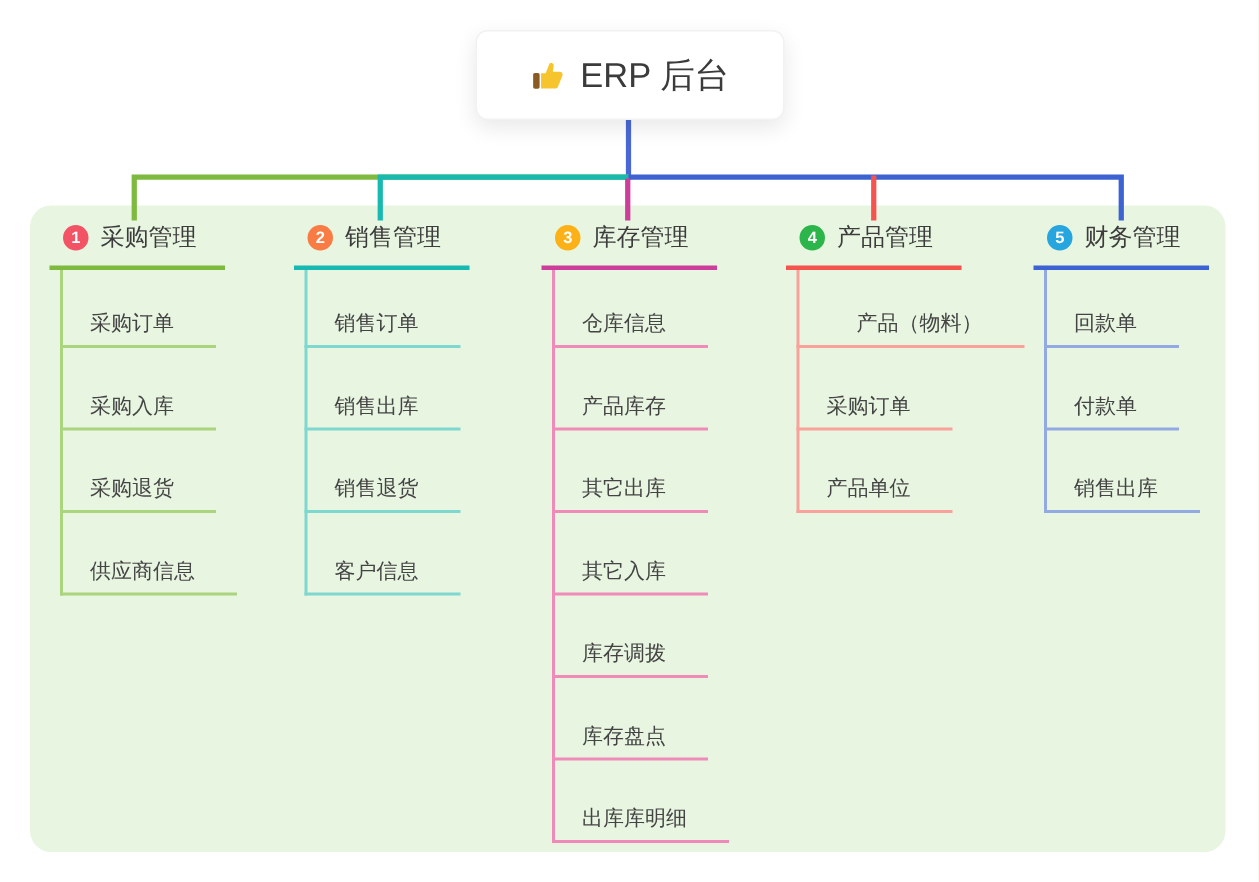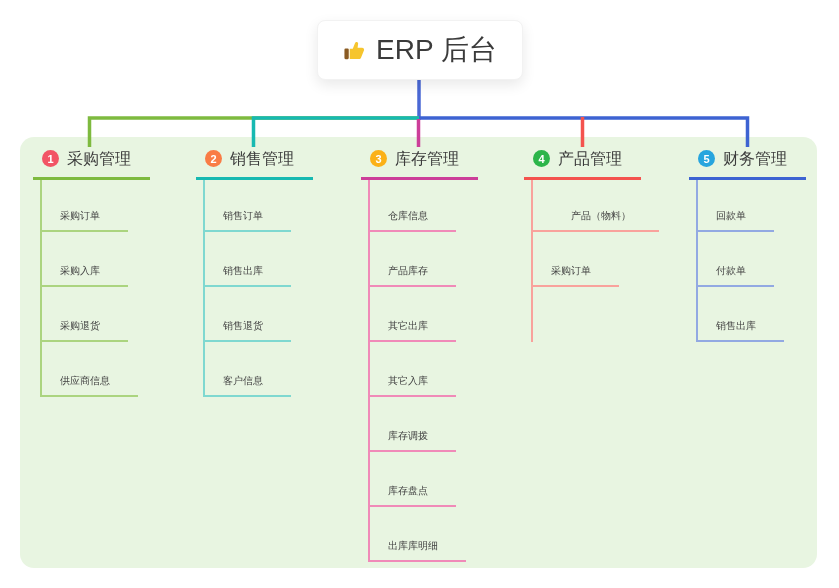--- a/index.html
+++ b/index.html
@@ -10,40 +10,40 @@
   }
   .panel{
     position:absolute;left:20px;top:137px;width:797px;height:431px;
     background:#e8f5e1;border-radius:14px;
   }
   .root-card{
     position:absolute;left:317px;top:20px;width:204px;height:58px;
     background:#ffffff;border-radius:8px;border:1px solid #f2f2f2;
     box-shadow:0 5px 14px rgba(0,0,0,.09);
     display:flex;align-items:center;justify-content:center;gap:10px;
-    font-size:28px;color:#3b3b3b;z-index:3;cursor:default;
+    font-size:23px;color:#3b3b3b;z-index:3;cursor:default;
   }
   svg.connectors{position:absolute;left:0;top:0;z-index:1;pointer-events:none;}
   .branch{position:absolute;top:146px;width:170px;z-index:2;}
   .head{
     display:inline-flex;align-items:center;gap:8px;
     padding:0 8px 6px 9px;border-bottom:3px solid #888;min-width:100px;
     cursor:default;
   }
   .badge{
     width:17px;height:17px;border-radius:50%;flex:none;
     color:#fff;font-size:11px;font-weight:bold;
     display:flex;align-items:center;justify-content:center;
   }
   .head-label{font-size:16px;line-height:25px;font-weight:500;color:#3c3c3c;white-space:nowrap;}
   .trunk{position:absolute;left:7px;top:34px;width:2px;background:#ccc;}
   .child{
     position:absolute;left:7px;
     padding:0 28px 5px 20px;border-bottom:2px solid #ccc;
-    font-size:10px;line-height:19px;color:#444;white-space:nowrap;cursor:default;
+    font-size:14px;line-height:19px;color:#444;white-space:nowrap;cursor:default;
   }
 </style>
 </head>
 <body>
 
 <div class="panel"></div>
 
 <svg class="connectors" width="839" height="588">
     <path d="M419 78 L419 120" fill="none" stroke="#4a68d5" stroke-width="3.5"></path>
     <path d="M419 118 L89.5 118 L89.5 147" fill="none" stroke="#7eba3f" stroke-width="3.5"></path>
@@ -83,20 +83,20 @@
       <span class="head-label">库存管理</span>
     </div>
     <div class="trunk" style="background: rgb(240, 138, 184); height: 382px;"></div>
   <div class="child" style="top: 60px; border-bottom-color: rgb(240, 138, 184);">仓库信息</div><div class="child" style="top: 115px; border-bottom-color: rgb(240, 138, 184);">产品库存</div><div class="child" style="top: 170px; border-bottom-color: rgb(240, 138, 184);">其它出库</div><div class="child" style="top: 225px; border-bottom-color: rgb(240, 138, 184);">其它入库</div><div class="child" style="top: 280px; border-bottom-color: rgb(240, 138, 184);">库存调拨</div><div class="child" style="top: 335px; border-bottom-color: rgb(240, 138, 184);">库存盘点</div><div class="child" style="top: 390px; border-bottom-color: rgb(240, 138, 184);">出库库明细</div></div>
 <div class="branch" style="left: 524px;">
     <div class="head" style="border-bottom-color: rgb(244, 83, 78);">
       <span class="badge" style="background: rgb(44, 181, 74);">4</span>
       <span class="head-label">产品管理</span>
     </div>
     <div class="trunk" style="background: rgb(249, 162, 156); height: 162px;"></div>
-  <div class="child" style="top: 60px; border-bottom-color: rgb(249, 162, 156); padding-left: 40px;">产品（物料）</div><div class="child" style="top: 115px; border-bottom-color: rgb(249, 162, 156);">采购订单</div></div>
+  <div class="child" style="top: 60px; border-bottom-color: rgb(249, 162, 156); padding-left: 40px;">产品（物料）</div><div class="child" style="top: 115px; border-bottom-color: rgb(249, 162, 156);">采购订单</div><div class="child" style="top: 170px; border-bottom-color: rgb(249, 162, 156);">产品单位</div></div>
 <div class="branch" style="left: 689px;">
     <div class="head" style="border-bottom-color: rgb(61, 99, 210);">
       <span class="badge" style="background: rgb(39, 165, 222);">5</span>
       <span class="head-label">财务管理</span>
     </div>
     <div class="trunk" style="background: rgb(146, 169, 226); height: 162px;"></div>
   <div class="child" style="top: 60px; border-bottom-color: rgb(146, 169, 226);">回款单</div><div class="child" style="top: 115px; border-bottom-color: rgb(146, 169, 226);">付款单</div><div class="child" style="top: 170px; border-bottom-color: rgb(146, 169, 226);">销售出库</div></div>
 
 </body></html>

